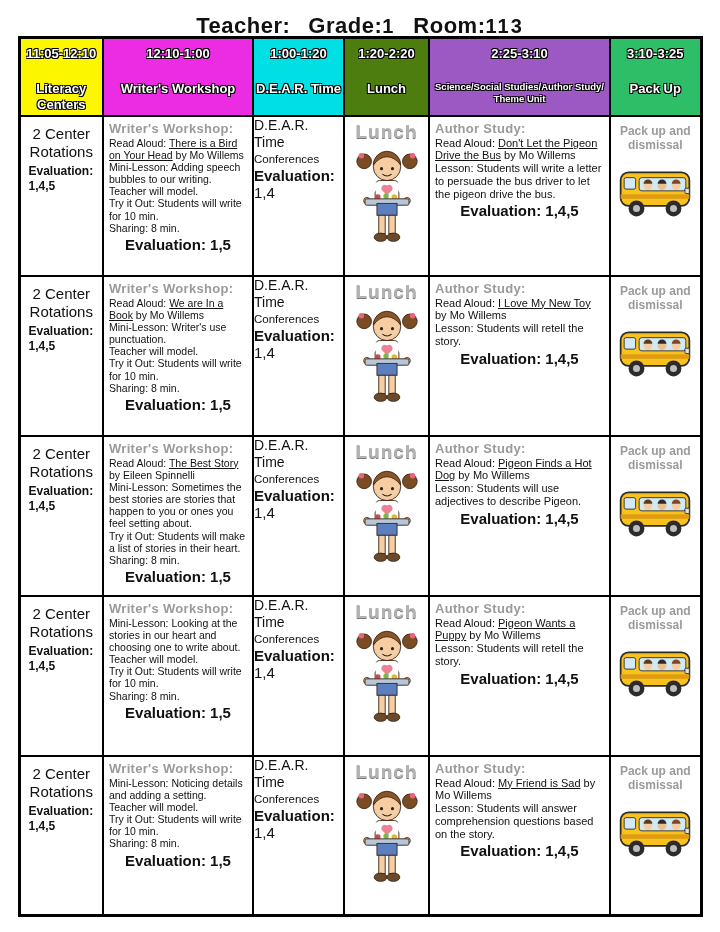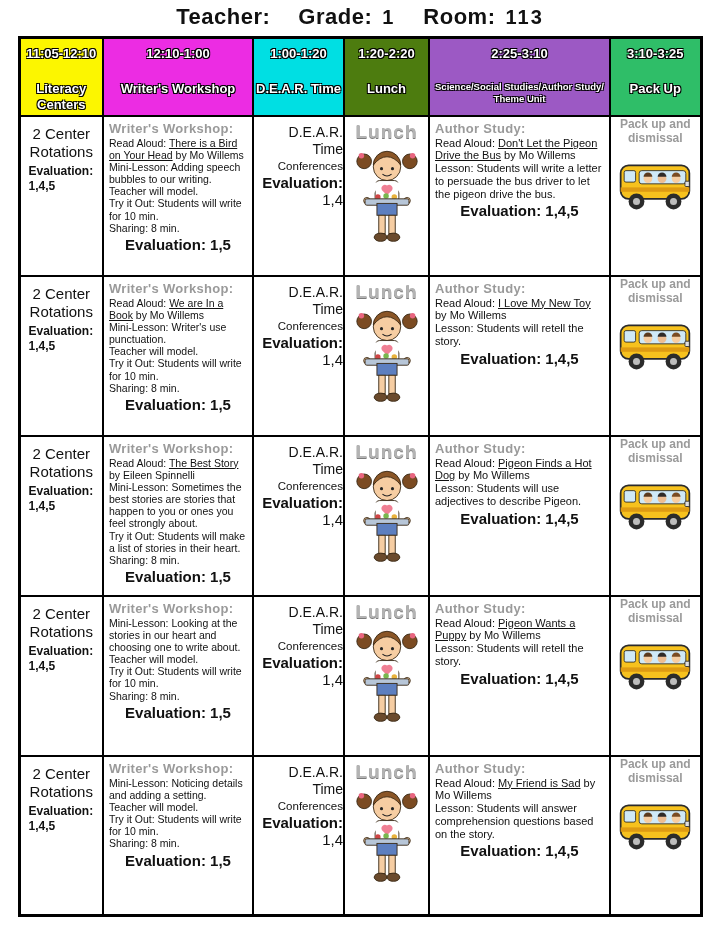--- a/index.html
+++ b/index.html
@@ -7,25 +7,25 @@
   body {
     width:720px; height:932px;
     font-family:"Liberation Sans", sans-serif;
     color:#111;
   }
   .page { width:720px; height:932px; padding-top:4px; }
 
   
   .title-row {
     height:30px; display:flex; justify-content:center; align-items:baseline;
-    gap:10px; margin-bottom:2px;
+    gap:0; margin-bottom:2px;
   }
   .t-label { font-size:22px; font-weight:800; letter-spacing:0.5px; }
   .t-value { font-size:20px; font-weight:700; letter-spacing:2px; }
-  .t-gap { margin-left:18px; }
+  .t-gap { margin-left:18px;margin-top:9px; }
 
   
   table.schedule {
     width:682px; margin:0 auto; border-collapse:collapse;
     border:3px solid #000; table-layout:fixed;
   }
   th, td { border:2px solid #000; vertical-align:top; overflow:hidden; }
 
   thead th { height:78px; padding-top:7px; text-align:center; }
   .outline-white {
@@ -45,34 +45,34 @@
 
   
   .c-writers, .c-author { padding:4px 5px; font-size:10.5px; line-height:1.16; text-align:left; }
   .c-author { font-size:11px; }
   .gray-head { color:#9a9a9a; font-weight:bold; font-size:13px; letter-spacing:0.3px; margin-bottom:1px; }
   .underline { text-decoration:underline; }
   .bold { font-weight:bold; }
   .eval-line { text-align:center; font-weight:bold; margin-top:2px; font-size:15px; }
 
   
-  .c-dear { text-align:right; padding-top:7px; }
+  .c-dear { text-align:left; }
   .dear-big { font-size:14px; line-height:1.25; }
   .dear-line3 { font-size:11.5px; line-height:1.25; }
   .dear-eval { font-size:15px; margin-top:1px; }
 
   
   .c-lunch { text-align:center; padding-top:4px; }
   .lunch-word {
     font-size:19px; font-weight:bold; color:#b3b3b3; letter-spacing:1px;
     text-shadow:0 1px 0 #7d7d7d; margin-bottom:2px;
   }
 
   
-  .c-pack { text-align:center; }
+  .c-pack { text-align:center; padding-top:7px; }
   .pack-text { font-size:12px; color:#9a9a9a; font-weight:bold; line-height:1.22; padding:0 6px; }
   .bus-svg { margin-top:14px; }
 </style>
 </head>
 <body>
 
 <div class="page">
 
   <header class="title-row">
     <span class="t-label">Teacher:</span>
@@ -290,21 +290,21 @@
     <td class="c-lit">
       <div class="lit-main">2 Center Rotations</div>
       <div class="lit-eval">
         <div>Evaluation:</div>
         <div>1,4,5</div>
       </div>
     </td>
 
     <td class="c-writers">
       <div class="gray-head">Writer's Workshop:</div>
-      <div class="rich"><span>Read Aloud: </span><span class="underline">The Best Story</span><span> by Eileen Spinnelli</span><br><span>Mini-Lesson:  Sometimes the best stories are stories that happen to you or ones you feel strongly about.</span><br><span>Try it Out:  Students will make a list of stories in their heart.</span><br><span>Sharing: 8 min.</span></div>
+      <div class="rich"><span>Read Aloud: </span><span class="underline">The Best Story</span><span> by Eileen Spinnelli</span><br><span>Mini-Lesson:  Sometimes the best stories are stories that happen to you or ones you feel setting about.</span><br><span>Try it Out:  Students will make a list of stories in their heart.</span><br><span>Sharing: 8 min.</span></div>
       <div class="eval-line">Evaluation: 1,5</div>
     </td>
 
     <td class="c-dear">
       <div class="dear-big">D.E.A.R.</div>
       <div class="dear-big">Time</div>
       <div class="dear-line3">Conferences</div>
       <div class="dear-eval">
         <span class="bold">Evaluation:</span>
         <span>1,4</span>

